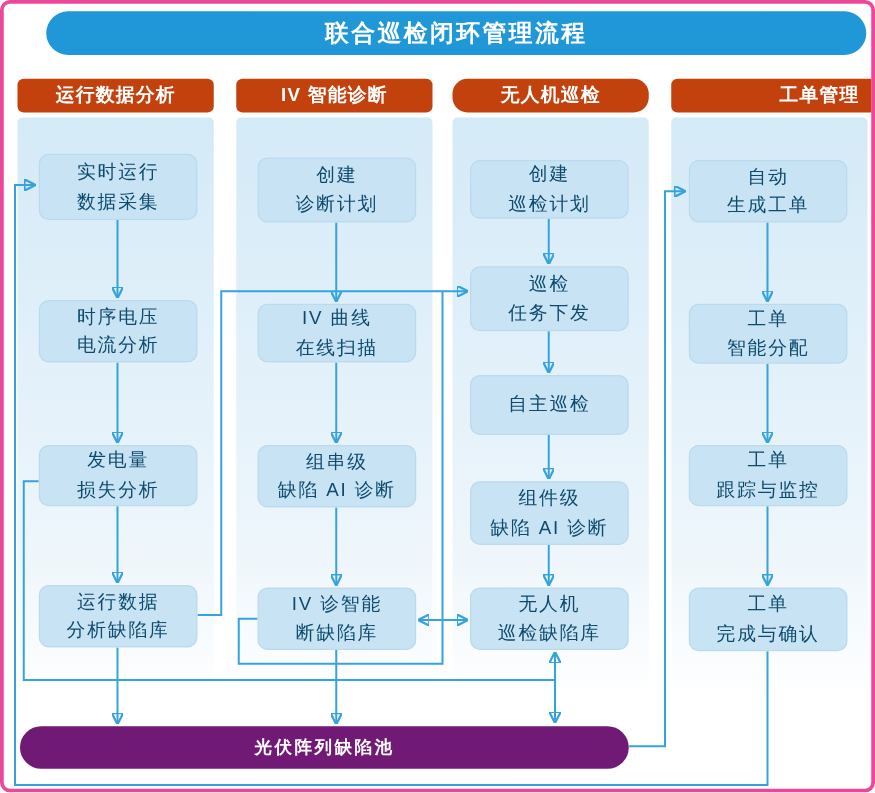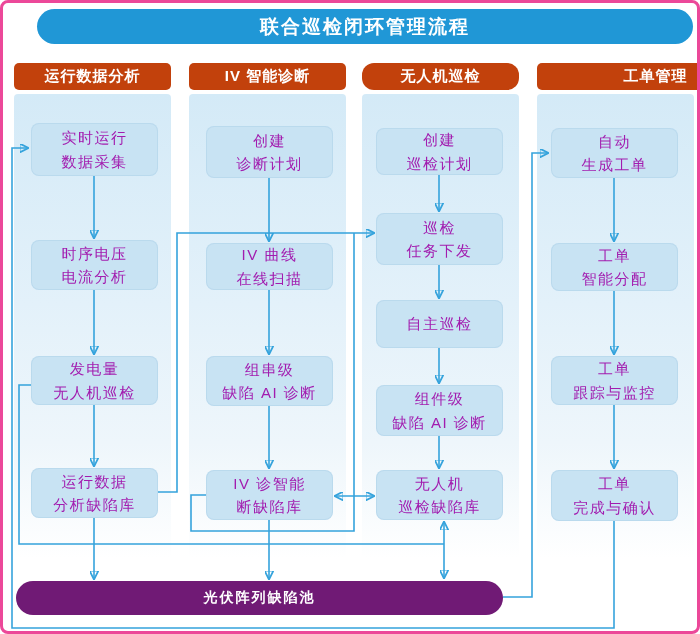--- a/index.html
+++ b/index.html
@@ -5,21 +5,21 @@
   html,body{margin:0;padding:0;background:#fff;font-family:"Liberation Sans",sans-serif;}
   .canvas{position:relative;width:700px;height:634px;background:#fff;border:3px solid #ec4899;border-radius:8px;box-sizing:border-box;overflow:hidden;}
   .title-bar{position:absolute;left:34px;top:6px;width:656px;height:35px;border-radius:17.5px;
     background:#2097d6;color:#fff;font-size:19px;font-weight:bold;letter-spacing:2px;
     display:flex;align-items:center;justify-content:center;z-index:3;}
   .col-strip{position:absolute;top:91px;height:465px;border-radius:4px;z-index:0;
     background:linear-gradient(180deg,#d4eaf7 0%,#e3f1fa 45%,#eef6fb 75%,rgba(238,246,251,0) 100%);}
   .col-header{position:absolute;top:60px;height:27px;border-radius:5px;background:#c2410c;
     color:#fff;font-size:15px;font-weight:bold;letter-spacing:1px;
     display:flex;align-items:center;justify-content:center;z-index:3;}
-  .node{position:absolute;background:#c8e3f3;border-radius:8px;color:#a21caf;
+  .node{position:absolute;background:#c8e3f3;border-radius:8px;color:#0c4a6e;
     font-size:15px;line-height:1.55;letter-spacing:1.5px;white-space:pre-line;text-align:center;
     display:flex;align-items:center;justify-content:center;z-index:2;
     box-shadow:0 0 0 1px rgba(160,200,225,.35) inset;}
   .pool{position:absolute;left:13px;top:578px;width:487px;height:34px;border-radius:17px;
     background:#701a75;color:#fff;font-size:14px;font-weight:bold;letter-spacing:2px;
     display:flex;align-items:center;justify-content:center;z-index:2;}
   svg.edges{position:absolute;left:0;top:0;z-index:1;}
   svg.edges path{fill:none;stroke:#35a3dc;stroke-width:1.6;}
 </style>
 </head>
@@ -72,21 +72,21 @@
   <div class="col-header" style="left:11px;width:157px;">运行数据分析</div>
   <div class="col-header" style="left:186px;width:157px;">IV 智能诊断</div>
   <div class="col-header" style="left:359px;width:157px;border-radius:12px;">无人机巡检</div>
   <div class="col-header" style="left:534px;width:157px;padding-left:40px;">工单管理</div>
 
   <div class="node" style="left:28px;top:120px;width:127px;height:53px;">实时运行
 数据采集</div>
   <div class="node" style="left:28px;top:237px;width:127px;height:50px;">时序电压
 电流分析</div>
   <div class="node" style="left:28px;top:353px;width:127px;height:49px;">发电量
-无人机巡检</div>
+损失分析</div>
   <div class="node" style="left:28px;top:465px;width:127px;height:50px;">运行数据
 分析缺陷库</div>
 
   <div class="node" style="left:203px;top:123px;width:127px;height:52px;">创建
 诊断计划</div>
   <div class="node" style="left:203px;top:240px;width:127px;height:47px;">IV 曲线
 在线扫描</div>
   <div class="node" style="left:203px;top:353px;width:127px;height:50px;">组串级
 缺陷 AI 诊断</div>
   <div class="node" style="left:203px;top:467px;width:127px;height:50px;">IV 诊智能

